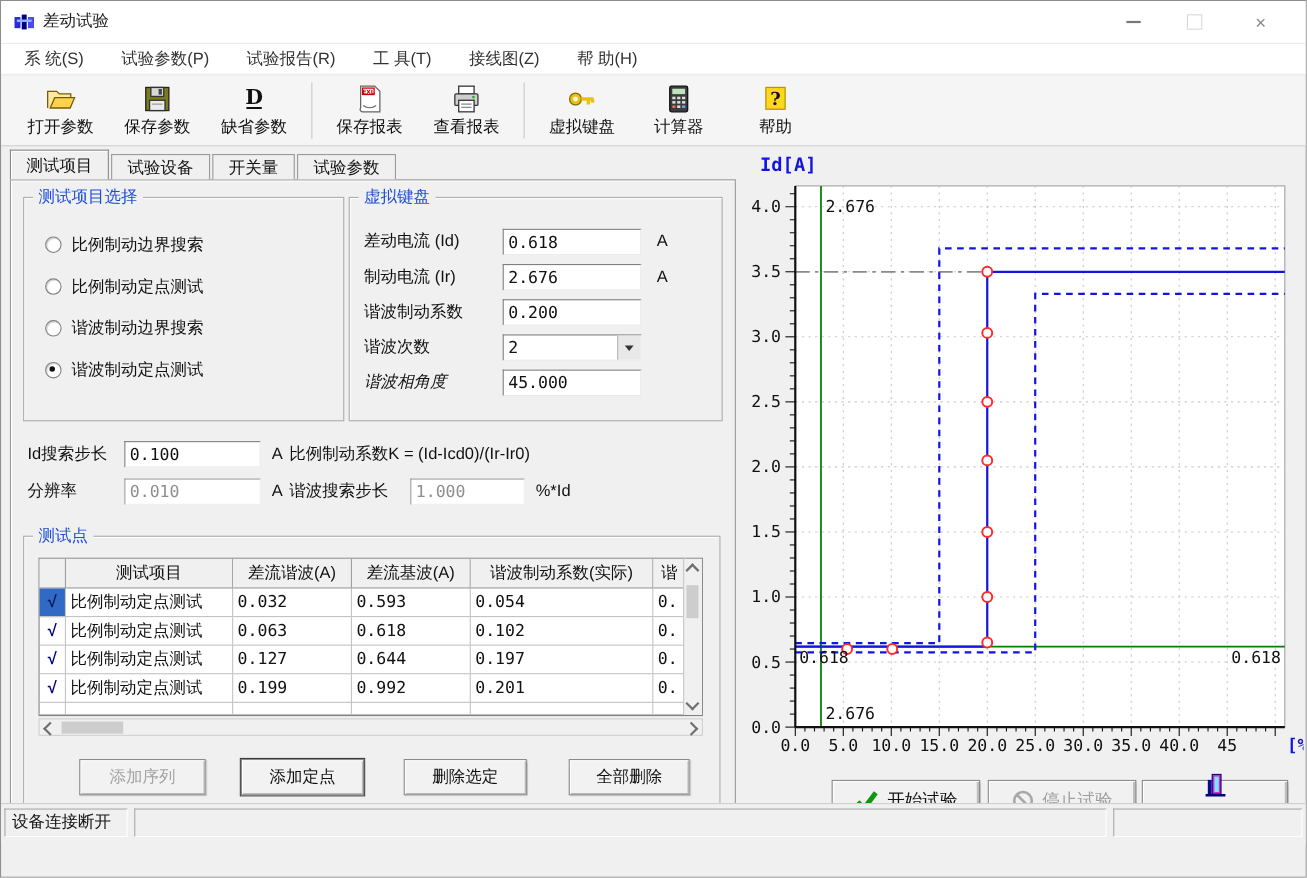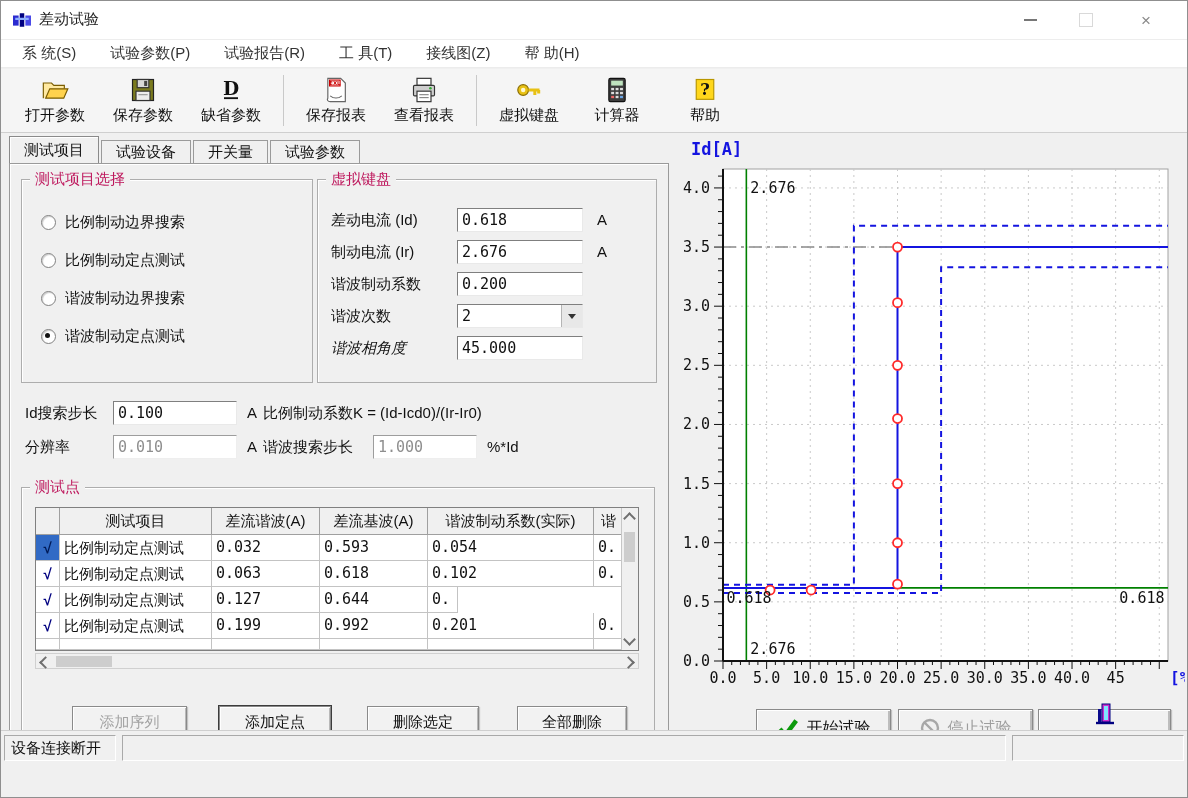--- a/index.html
+++ b/index.html
@@ -36,21 +36,21 @@
   .tabctrl{position:absolute;left:8px;top:136px;width:660px;height:619px;}
   .tabs-row{position:absolute;left:0;top:0;height:26px;display:flex;align-items:flex-end;z-index:3;}
   .tab{box-sizing:border-box;height:23px;padding:2px 14px 0;font-size:15px;background:#f0f0f0;
        border:1px solid #9a9a9a;border-bottom:none;margin-right:2px;color:#111;}
   .tab.active{height:27px;padding-top:4px;box-shadow:inset 1px 1px 0 #fff;border-color:#8a8a8a;}
   .tabpage{position:absolute;left:0;top:26px;width:658px;height:591px;background:#f0f0f0;
            border:1px solid #9a9a9a;box-shadow:inset 1px 1px 0 #ffffff;}
 
   
   .group{position:absolute;border:1px solid #adadad;box-shadow:inset 1px 1px 0 #fff;}
-  .group-title{position:absolute;top:-10px;left:8px;background:#f0f0f0;padding:0 5px;font-size:15px;color:#be185d;}
+  .group-title{position:absolute;top:-10px;left:8px;background:#f0f0f0;padding:0 5px;font-size:15px;color:#1d4ed8;}
 
   
   .radio-row{position:absolute;left:22px;display:flex;align-items:center;gap:9px;}
   .radio{width:13px;height:13px;border-radius:50%;background:#fff;border:1px solid #808080;
          box-shadow:inset 1px 1px 1px rgba(0,0,0,.2);position:relative;flex:0 0 auto;}
   .radio.sel::after{content:"";position:absolute;left:3px;top:3px;width:5px;height:5px;border-radius:50%;background:#111;}
   .radio-label{font-size:15px;}
 
   
   .fld-label{position:absolute;font-size:15px;line-height:24px;white-space:nowrap;}
@@ -61,21 +61,21 @@
   .tb-input[disabled]{color:#8e8e8e;background:#fff;border-color:#9d9d9d #eee #eee #9d9d9d;}
   .selectbox{position:absolute;box-sizing:border-box;height:24px;background:#fff;border:1px solid;
              border-color:#7f7f7f #e9e9e9 #e9e9e9 #7f7f7f;display:flex;align-items:center;}
   .sel-value{flex:1;font-family:"DejaVu Sans Mono",monospace;font-size:15px;padding-left:4px;}
   .dd-btn{width:20px;height:100%;background:#e8e8e8;border-left:1px solid #b5b5b5;display:flex;align-items:center;justify-content:center;}
   .dd-arrow{width:0;height:0;border-left:4px solid transparent;border-right:4px solid transparent;border-top:5px solid #333;}
 
   
   .btn{position:absolute;box-sizing:border-box;background:#f2f2f2;border:1px solid #8a8a8a;
        box-shadow:inset 1px 1px 0 #fff, inset -1px -1px 0 #b9b9b9, 1px 1px 1px rgba(0,0,0,.18);
-       font-size:15px;display:flex;align-items:center;justify-content:center;color:#111;margin-top:16px;}
+       font-size:15px;display:flex;align-items:center;justify-content:center;color:#111;}
   .btn.default{box-shadow:0 0 0 1px #3c3c3c, inset 1px 1px 0 #fff, inset -1px -1px 0 #b9b9b9;}
   .btn.disabled{color:#a3a3a3;}
 
   
   .tbl{position:absolute;left:34px;top:506px;width:604px;height:144px;background:#fff;border:1px solid #808080;box-sizing:border-box;}
   .t-row{display:flex;}
   .t-cell{box-sizing:border-box;border-right:1px solid #c3c3c3;border-bottom:1px solid #c3c3c3;
           font-size:15px;padding:2px 4px;overflow:hidden;white-space:nowrap;height:26px;line-height:21px;}
   .t-head .t-cell{background:#f0f0f0;border-right:1px solid #9f9f9f;border-bottom:1px solid #9f9f9f;
                   text-align:center;height:27px;line-height:22px;}
@@ -329,20 +329,21 @@
         <div class="t-cell t-num" style="width: 108px; flex: 0 0 auto;">0.063</div>
         <div class="t-cell t-num" style="width: 108px; flex: 0 0 auto;">0.618</div>
         <div class="t-cell t-num" style="width: 166px; flex: 0 0 auto;">0.102</div>
         <div class="t-cell t-num" style="width: 30px; flex: 0 0 auto;">0.</div>
       </div>
       <div class="t-row">
         <div class="t-cell t-check" style="width: 24px; flex: 0 0 auto;">√</div>
         <div class="t-cell" style="width: 152px; flex: 0 0 auto;">比例制动定点测试</div>
         <div class="t-cell t-num" style="width: 108px; flex: 0 0 auto;">0.127</div>
         <div class="t-cell t-num" style="width: 108px; flex: 0 0 auto;">0.644</div>
+        <div class="t-cell t-num" style="width: 166px; flex: 0 0 auto;">0.197</div>
         <div class="t-cell t-num" style="width: 30px; flex: 0 0 auto;">0.</div>
       </div>
       <div class="t-row">
         <div class="t-cell t-check" style="width: 24px; flex: 0 0 auto;">√</div>
         <div class="t-cell" style="width: 152px; flex: 0 0 auto;">比例制动定点测试</div>
         <div class="t-cell t-num" style="width: 108px; flex: 0 0 auto;">0.199</div>
         <div class="t-cell t-num" style="width: 108px; flex: 0 0 auto;">0.992</div>
         <div class="t-cell t-num" style="width: 166px; flex: 0 0 auto;">0.201</div>
         <div class="t-cell t-num" style="width: 30px; flex: 0 0 auto;">0.</div>
       </div>

